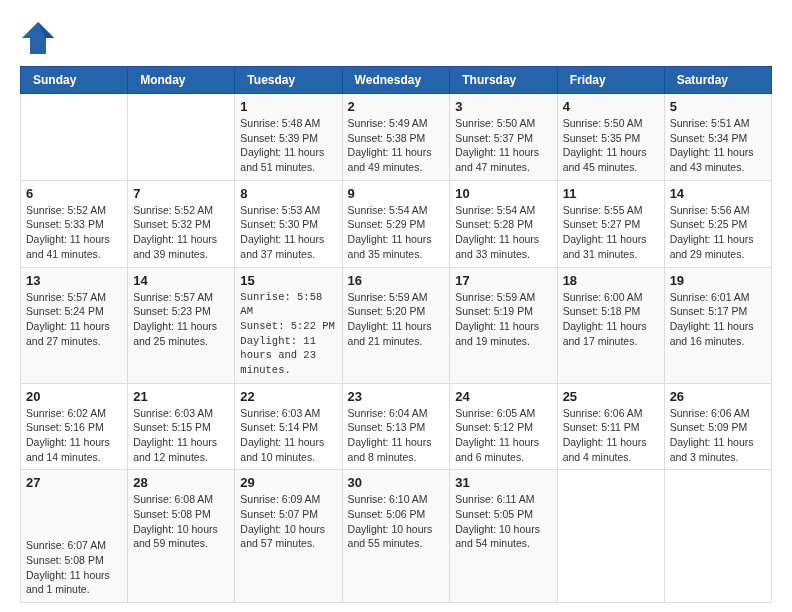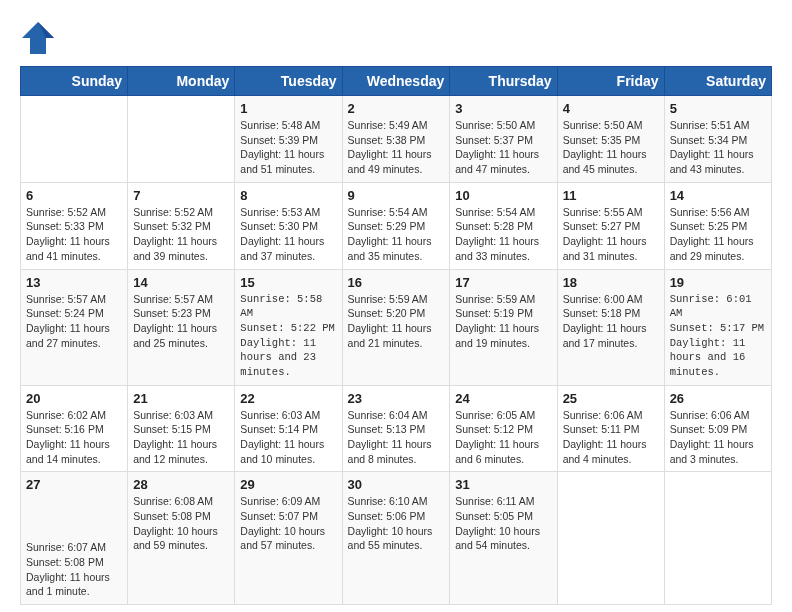--- a/index.html
+++ b/index.html
@@ -44,23 +44,23 @@
     .calendar {
       width: 100%;
       border-collapse: collapse;
       font-size: 11px;
     }
     .calendar thead tr {
       background-color: #2563ab;
       color: #fff;
     }
     .calendar thead th {
-      padding: 6px 5px;
-      text-align: right;
-      font-size: 14px;
+      padding: 6px 12px;
+      text-align: left;
+      font-size: 12px;
       font-weight: bold;
       border: 1px solid #1a4d9a;
     }
     .calendar tbody tr {
       border-bottom: 1px solid #ccc;
     }
     .calendar tbody td {
       vertical-align: top;
       padding: 5px 5px;
       border: 1px solid #ddd;
@@ -227,21 +227,21 @@
 Daylight: 11 hours and 19 minutes.</div>
         </td>
         <td>
           <div class="day-num">18</div>
           <div class="day-info" style="white-space: pre-line;">Sunrise: 6:00 AM
 Sunset: 5:18 PM
 Daylight: 11 hours and 17 minutes.</div>
         </td>
         <td>
           <div class="day-num">19</div>
-          <div class="day-info" style="white-space: pre-line; font-family: Liberation Mono, monospace;">Sunrise: 6:01 AM
+          <div class="day-info" style="white-space: pre-line;">Sunrise: 6:01 AM
 Sunset: 5:17 PM
 Daylight: 11 hours and 16 minutes.</div>
         </td>
       </tr>
       <tr>
         <td>
           <div class="day-num">20</div>
           <div class="day-info" style="white-space: pre-line;">Sunrise: 6:02 AM
 Sunset: 5:16 PM
 Daylight: 11 hours and 14 minutes.</div>

